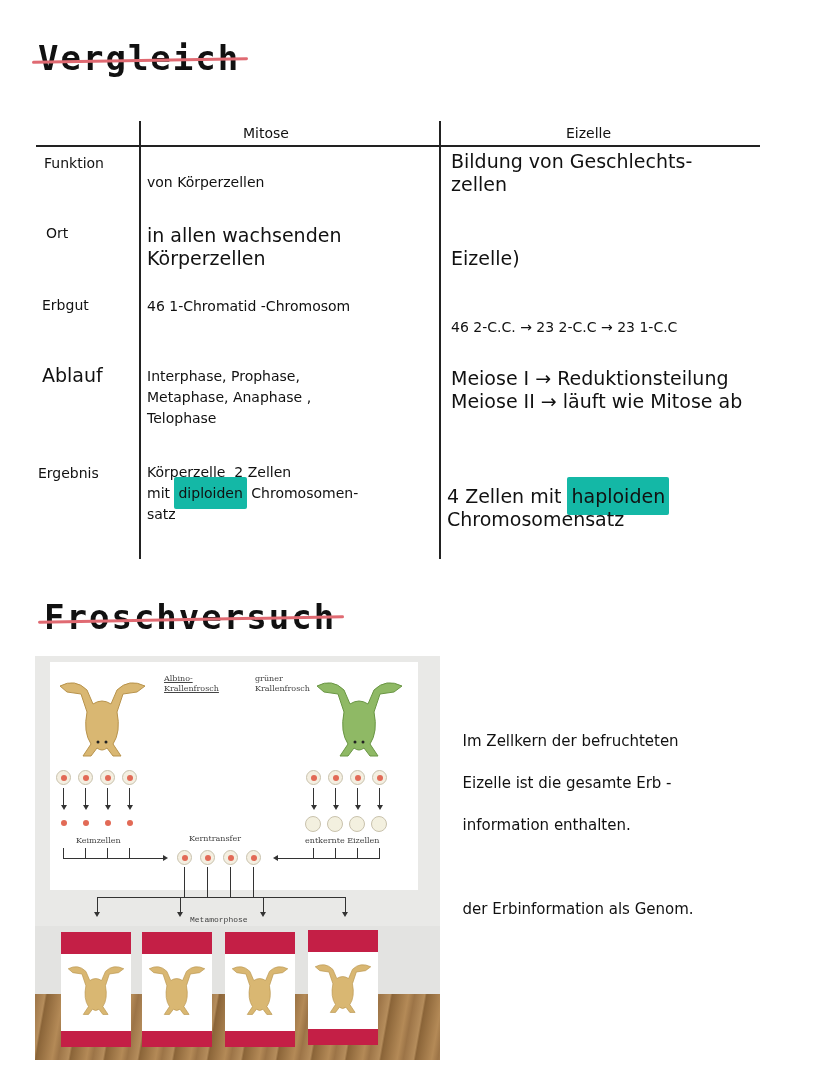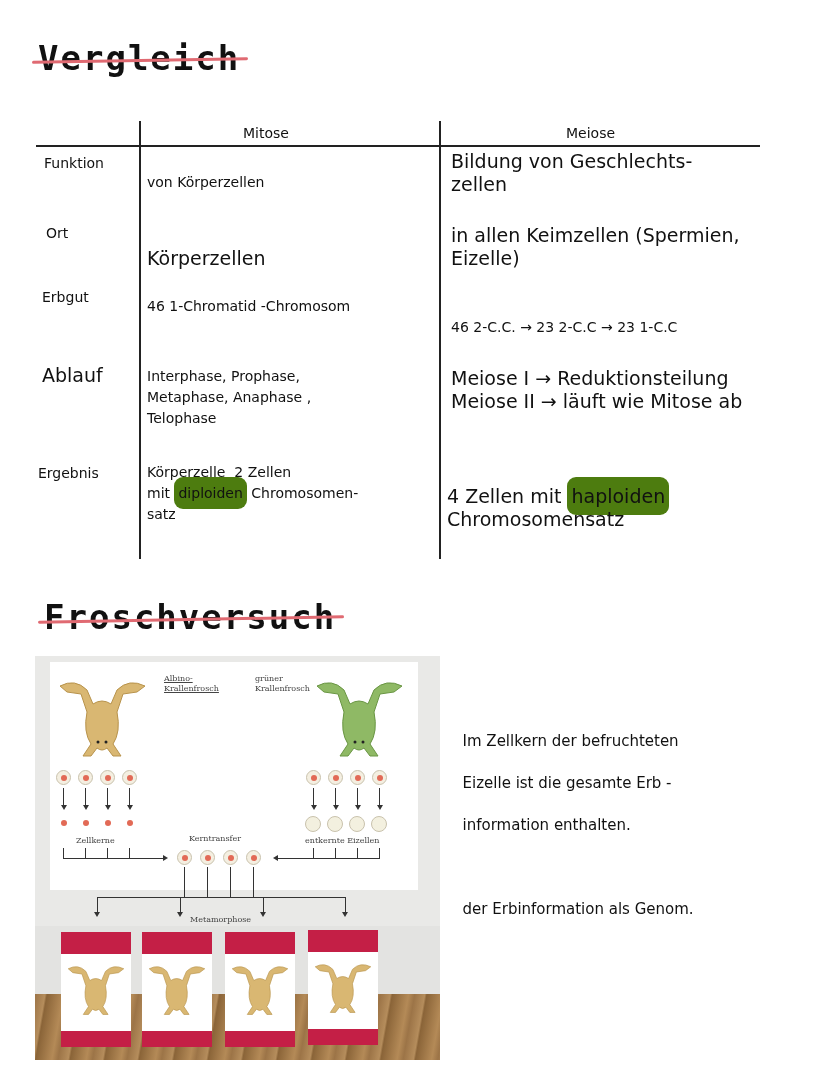--- a/index.html
+++ b/index.html
@@ -22,21 +22,21 @@
   #h1 { left: 38px; top: 38px; }
   #h2 { left: 44px; top: 597px; }
 
   .hw { font-family: "DejaVu Sans", sans-serif; font-size: 14px; line-height: 21px; color: #111; position: absolute; white-space: pre; }
   .hw-big { font-size: 19px; line-height: 23px; }
 
   
   .hline { position: absolute; height: 2px; background: #222; }
   .vline { position: absolute; width: 2px; background: #222; }
 
-  .mark { background: #4d7c0f; border-radius: 9px; padding: 8px 4px; }
+  .mark { background: #14b8a6; border-radius: 2px; padding: 8px 4px; }
 
   
   #figure { position: absolute; left: 35px; top: 656px; width: 405px; height: 404px; background: #e9e9e7; overflow: hidden; }
   #figure .poster { position: absolute; left: 15px; top: 6px; width: 368px; height: 228px; background: #fff; }
   #figure .floor { position: absolute; left: 0; top: 338px; width: 405px; height: 66px;
     background: repeating-linear-gradient(100deg, #9c7447 0px, #b58d5c 10px, #8a6438 12px, #b48a57 28px, #9c7447 34px); }
   #figure .wall { position: absolute; left: 0; top: 270px; width: 405px; height: 70px; background: #e3e3e1; }
   .lbl { position: absolute; font-family: "DejaVu Serif", serif; font-size: 8px; color: #444; line-height: 10px; white-space: pre; }
   .cell { position: absolute; width: 15px; height: 15px; border-radius: 50%; background: #f4efe1; border: 1px solid #c9c2ad; }
   .cell .nuc { position: absolute; left: 4px; top: 4px; width: 6px; height: 6px; border-radius: 50%; background: #e26a56; }
@@ -58,31 +58,31 @@
   <span>Vergleich</span>
   <span class="strike"></span>
 </div>
 
 <div>
   <div class="hline" style="left:36px; top:145px; width:724px;"></div>
   <div class="vline" style="left:139px; top:121px; height:438px;"></div>
   <div class="vline" style="left:439px; top:121px; height:438px;"></div>
 
   <div class="hw" style="left:243px; top:123px;">Mitose</div>
-  <div class="hw" style="left:566px; top:123px;">Meiose</div>
+  <div class="hw" style="left:566px; top:123px;">Eizelle</div>
 
   <div class="hw" style="left:44px; top:153px;">Funktion</div>
   <div class="hw" style="left:147px; top:151px;"><br><span>von Körperzellen</span></div>
   <div class="hw hw-big" style="left:451px; top:150px;"><span>Bildung von Geschlechts-</span><br><span>zellen</span></div>
 
   <div class="hw" style="left:46px; top:223px;">Ort</div>
-  <div class="hw hw-big" style="left:147px; top:224px;"><br><span>Körperzellen</span></div>
-  <div class="hw hw-big" style="left:451px; top:224px;"><span>in allen Keimzellen (Spermien,</span><br><span>Eizelle)</span></div>
-
-  <div class="hw" style="left:42px; top:287px;">Erbgut</div>
+  <div class="hw hw-big" style="left:147px; top:224px;"><span>in allen wachsenden</span><br><span>Körperzellen</span></div>
+  <div class="hw hw-big" style="left:451px; top:224px;"><br><span>Eizelle)</span></div>
+
+  <div class="hw" style="left:42px; top:295px;">Erbgut</div>
   <div class="hw" style="left:147px; top:296px;">46 1-Chromatid -Chromosom</div>
   <div class="hw" style="left:451px; top:296px;"><br><span>46 2-C.C. → 23 2-C.C → 23 1-C.C</span></div>
 
   <div class="hw hw-big" style="left:42px; top:364px;">Ablauf</div>
   <div class="hw" style="left:147px; top:366px;"><span>Interphase, Prophase,</span><br><span>Metaphase, Anaphase ,</span><br><span>Telophase</span></div>
   <div class="hw hw-big" style="left:451px; top:367px;"><span>Meiose I → Reduktionsteilung</span><br><span>Meiose II → läuft wie Mitose ab</span></div>
 
   <div class="hw" style="left:38px; top:463px;">Ergebnis</div>
   <div class="hw" style="left:147px; top:462px;"><span>Körperzelle  2 Zellen</span><br><span>mit </span><span class="mark">diploiden</span><span> Chromosomen-</span><br><span>satz</span></div>
   <div class="hw hw-big" style="left:447px; top:462px;"><br><span>4 Zellen mit </span><span class="mark">haploiden</span><br><span>Chromosomensatz</span></div>
@@ -131,21 +131,21 @@
     <div class="ln" style="left:35px; top:126px; width:1px; height:18px;"></div>
       <div class="arr-d" style="left:33px; top:143px;"></div>
     <div class="ln" style="left:57px; top:126px; width:1px; height:18px;"></div>
       <div class="arr-d" style="left:55px; top:143px;"></div>
     <div class="ln" style="left:79px; top:126px; width:1px; height:18px;"></div>
       <div class="arr-d" style="left:77px; top:143px;"></div>
     <div class="dot" style="left:11px; top:158px;"></div>
     <div class="dot" style="left:33px; top:158px;"></div>
     <div class="dot" style="left:55px; top:158px;"></div>
     <div class="dot" style="left:77px; top:158px;"></div>
-    <div class="lbl" style="left:26px; top:174px;">Zellkerne</div>
+    <div class="lbl" style="left:26px; top:174px;">Keimzellen</div>
 
     <div class="cell" style="left:256px; top:108px;">
         <div class="nuc"></div>
       </div>
     <div class="cell" style="left:278px; top:108px;">
         <div class="nuc"></div>
       </div>
     <div class="cell" style="left:300px; top:108px;">
         <div class="nuc"></div>
       </div>
@@ -200,21 +200,21 @@
   <div class="ln" style="left:218px; top:211px; width:1px; height:30px;"></div>
   <div class="ln" style="left:62px; top:241px; width:248px; height:1px;"></div>
   <div class="ln" style="left:62px; top:241px; width:1px; height:16px;"></div>
     <div class="arr-d" style="left:59px; top:256px;"></div>
   <div class="ln" style="left:145px; top:241px; width:1px; height:16px;"></div>
     <div class="arr-d" style="left:142px; top:256px;"></div>
   <div class="ln" style="left:228px; top:241px; width:1px; height:16px;"></div>
     <div class="arr-d" style="left:225px; top:256px;"></div>
   <div class="ln" style="left:310px; top:241px; width:1px; height:16px;"></div>
     <div class="arr-d" style="left:307px; top:256px;"></div>
-  <div class="lbl" style="left:155px; top:259px;">Metamorphose</div>
+  <div class="lbl" style="left:155px; top:259px;font-family:Liberation Mono, monospace;">Metamorphose</div>
 
   <div class="card" style="left:26px; top:276px;">
     <div class="band-top"></div>
     <svg class="frog" style="left:4px; top:24px;" width="62" height="66" viewBox="0 0 95 90">
         <path d="M5 14 Q20 6 32 18 L38 32 Q47 26 56 32 L62 18 Q74 6 90 14 L82 20 L68 22 L62 40 Q66 60 58 72 L66 84 L58 84 L52 76 Q47 80 42 76 L36 84 L28 84 L36 72 Q28 60 32 40 L26 22 L12 20 Z" fill="#d9b772" stroke="#b8934c" stroke-width="1"></path>
       </svg>
     <div class="band-bot"></div>
   </div>
   <div class="card" style="left:107px; top:276px;">
     <div class="band-top"></div>

